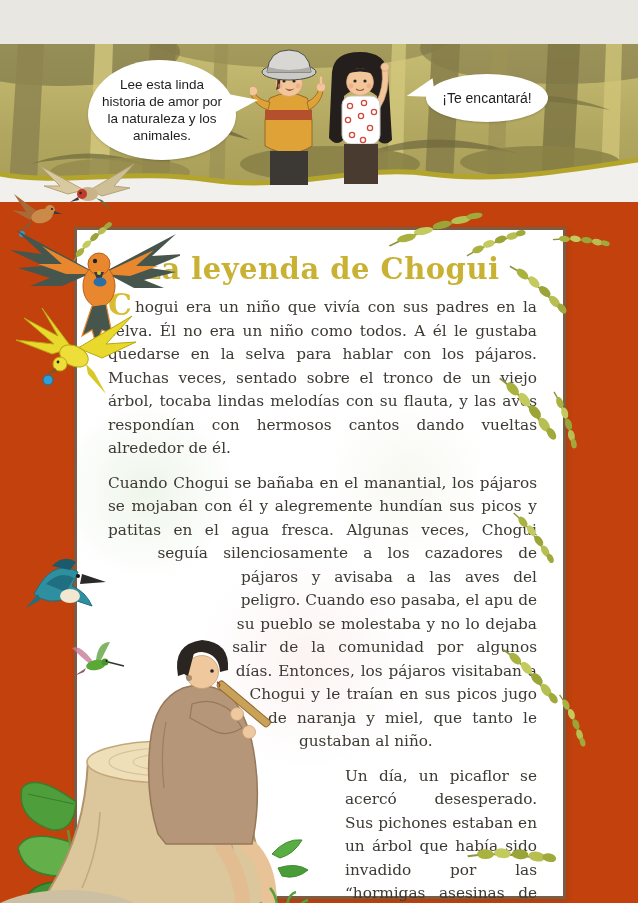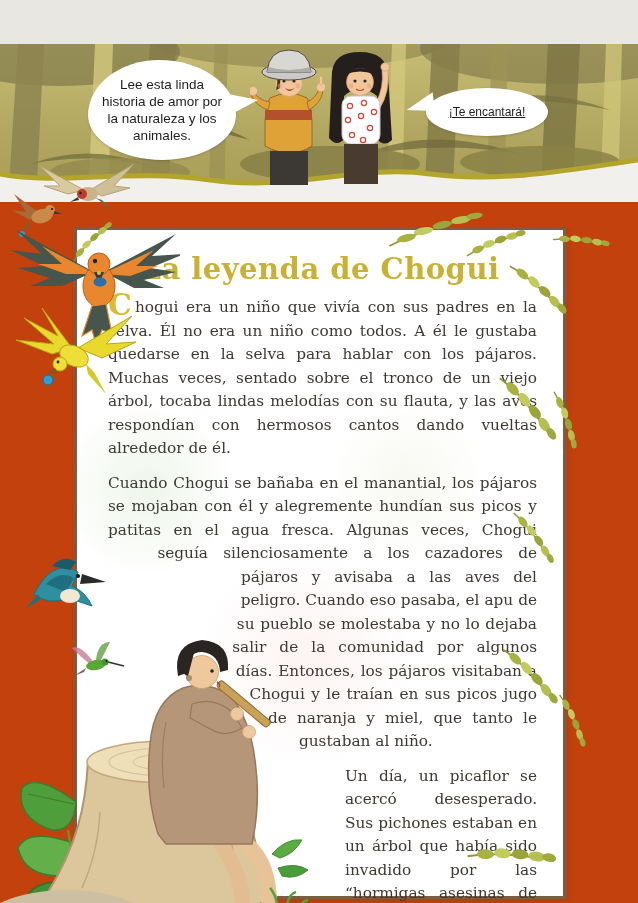--- a/index.html
+++ b/index.html
@@ -9,21 +9,21 @@
 
   
   .jungle{position:absolute;left:0;top:0;z-index:2;}
   .bubble{position:absolute;background:#fff;z-index:4;display:flex;align-items:center;justify-content:center;
           font-family:"Liberation Sans",sans-serif;color:#1e1e1e;text-align:center;
           box-shadow:0 1px 2px rgba(60,60,30,.25);}
   .bubble-left{left:88px;top:16px;width:148px;height:100px;border-radius:48% 52% 50% 50%/55% 55% 45% 45%;
                font-size:13.5px;line-height:17px;padding:4px 10px;box-sizing:border-box;}
   .bubble-left:after{content:"";position:absolute;right:-22px;top:34px;width:0;height:0;
         border-left:30px solid #fff;border-top:6px solid transparent;border-bottom:16px solid transparent;}
-  .bubble-right{left:426px;top:44px;width:122px;height:48px;border-radius:50%/50%;font-size:12px;text-decoration:underline;}
+  .bubble-right{left:426px;top:30px;width:122px;height:48px;border-radius:50%/50%;font-size:14px;}
   .bubble-right:after{content:"";position:absolute;left:-20px;top:6px;width:0;height:0;
         border-right:28px solid #fff;border-top:14px solid transparent;border-bottom:5px solid transparent;
         transform:rotate(-8deg);}
   .kids{position:absolute;left:250px;top:4px;z-index:3;}
 
   
   .frame{position:absolute;left:74px;top:183px;width:492px;height:672px;z-index:1;
          background:
            radial-gradient(circle at 70px 260px, rgba(150,195,125,.16), rgba(150,195,125,0) 90px),
            radial-gradient(circle at 230px 430px, rgba(235,175,170,.15), rgba(235,175,170,0) 110px),

